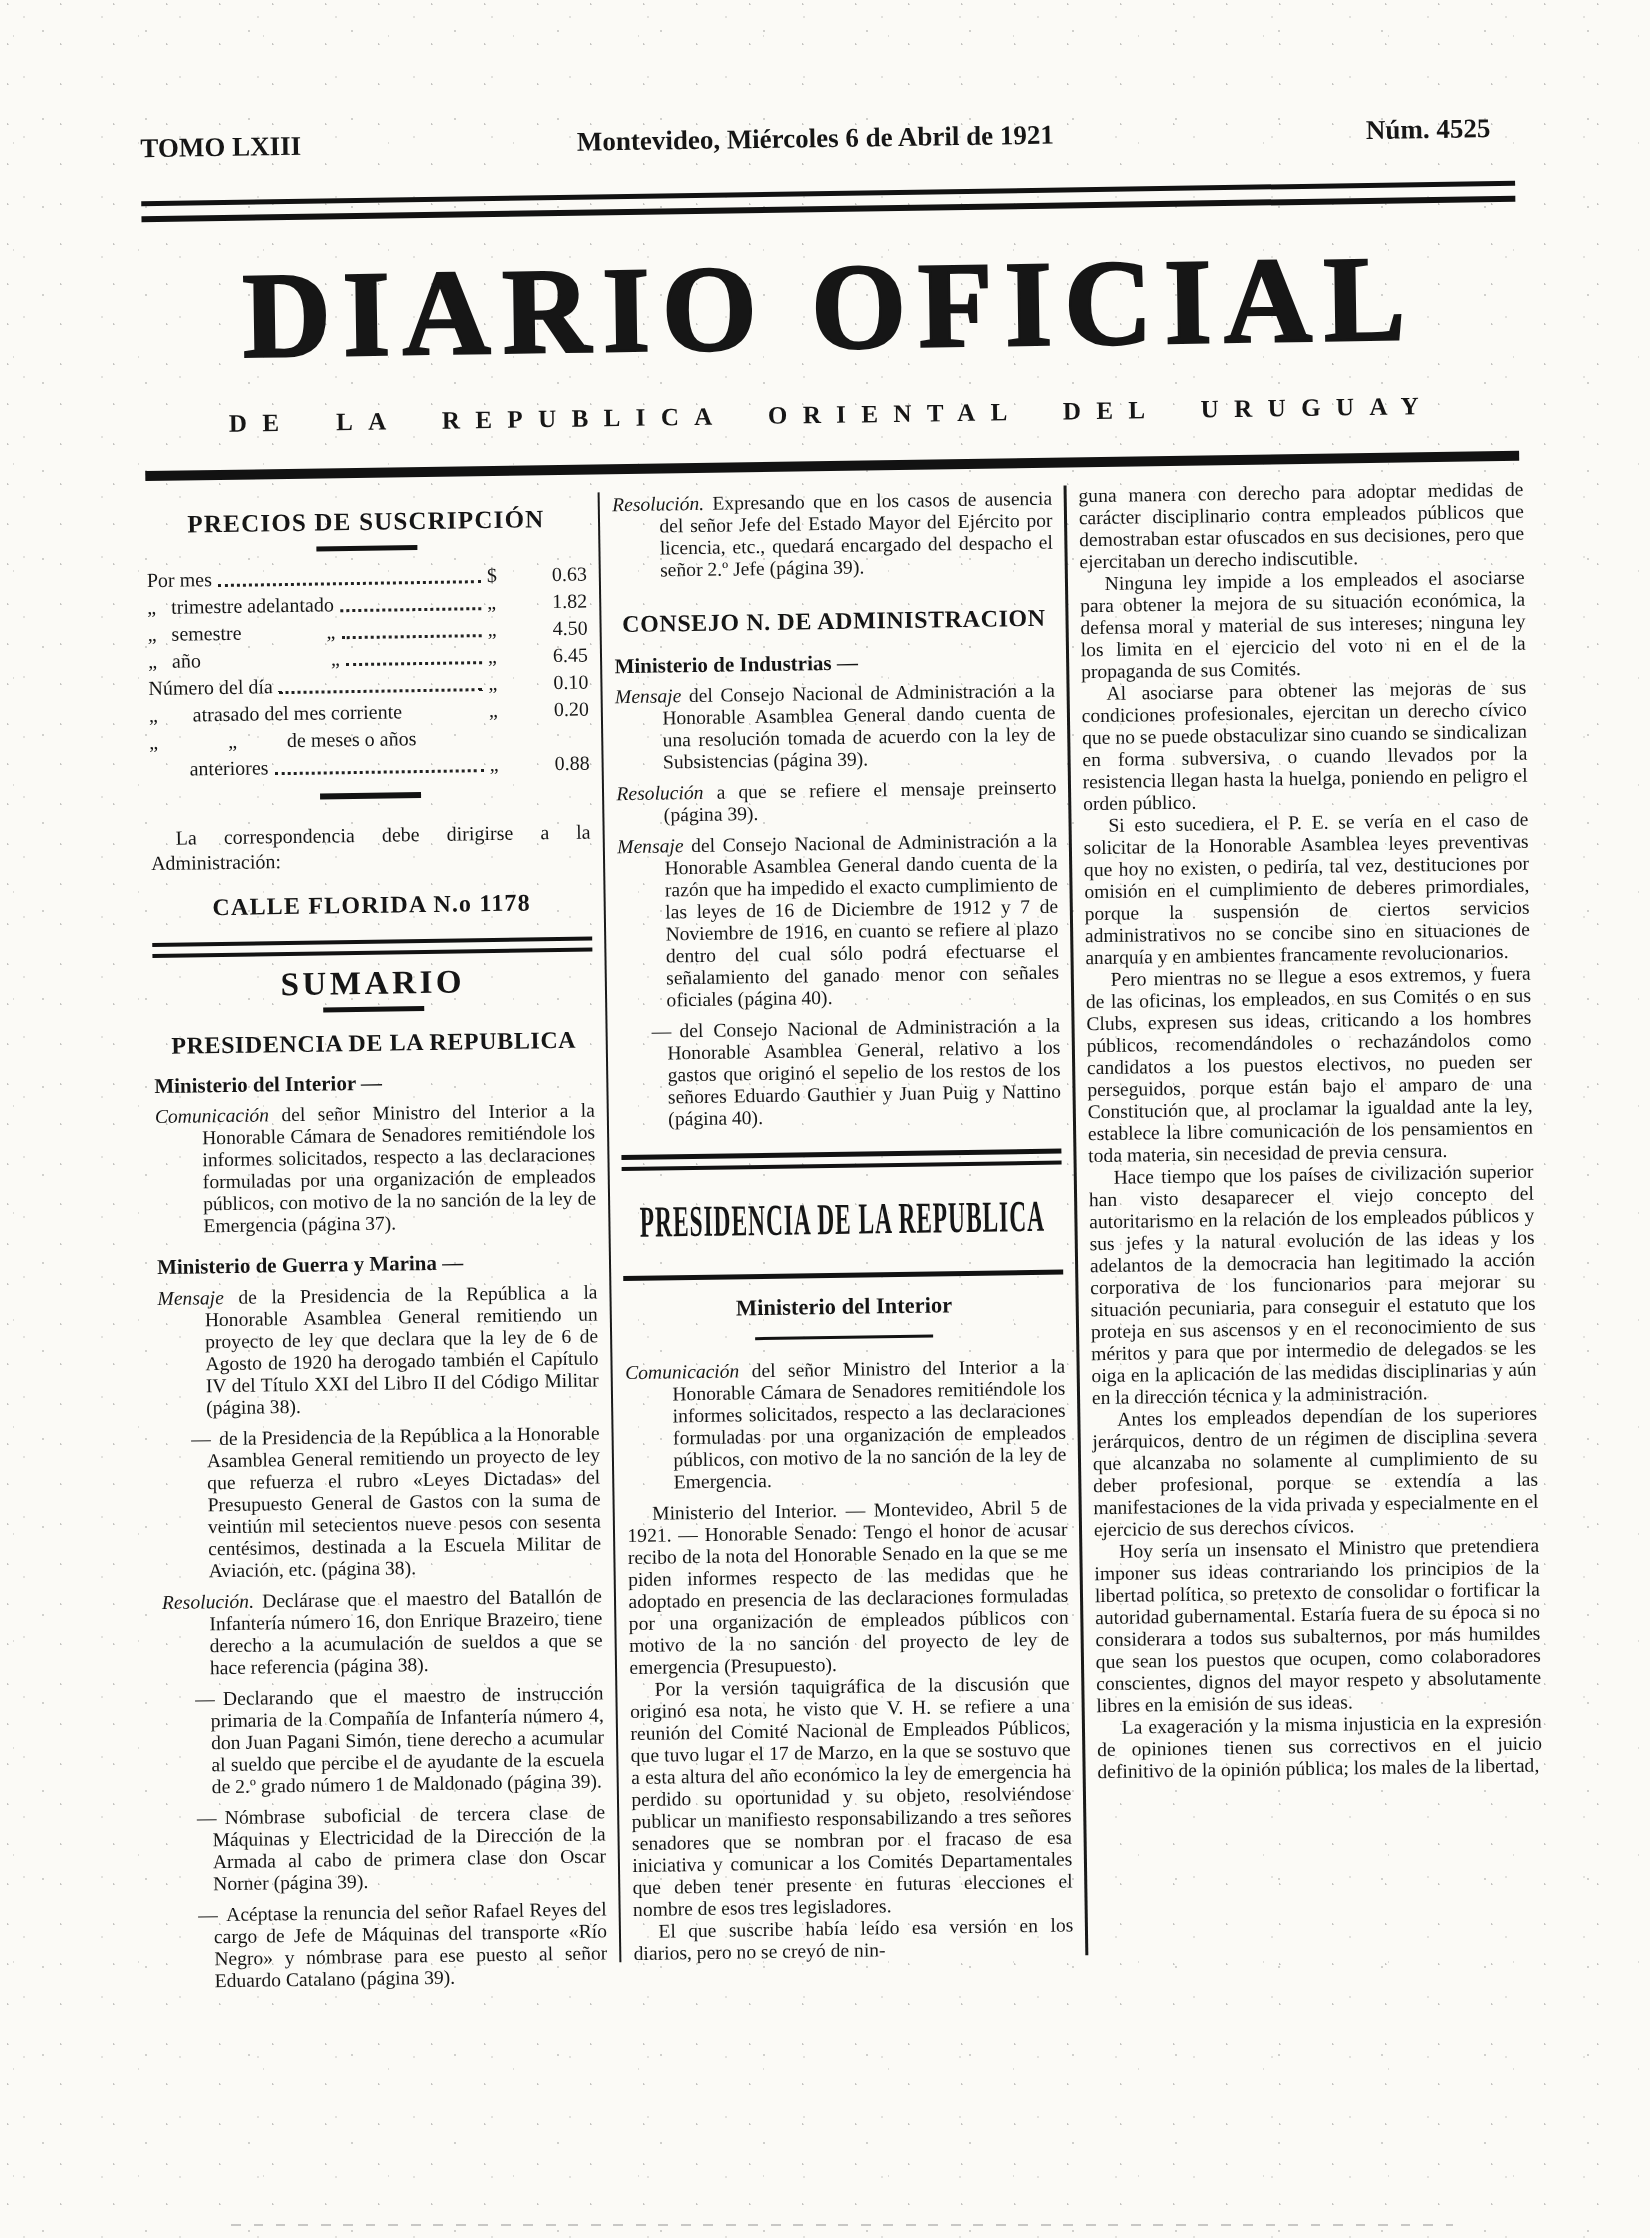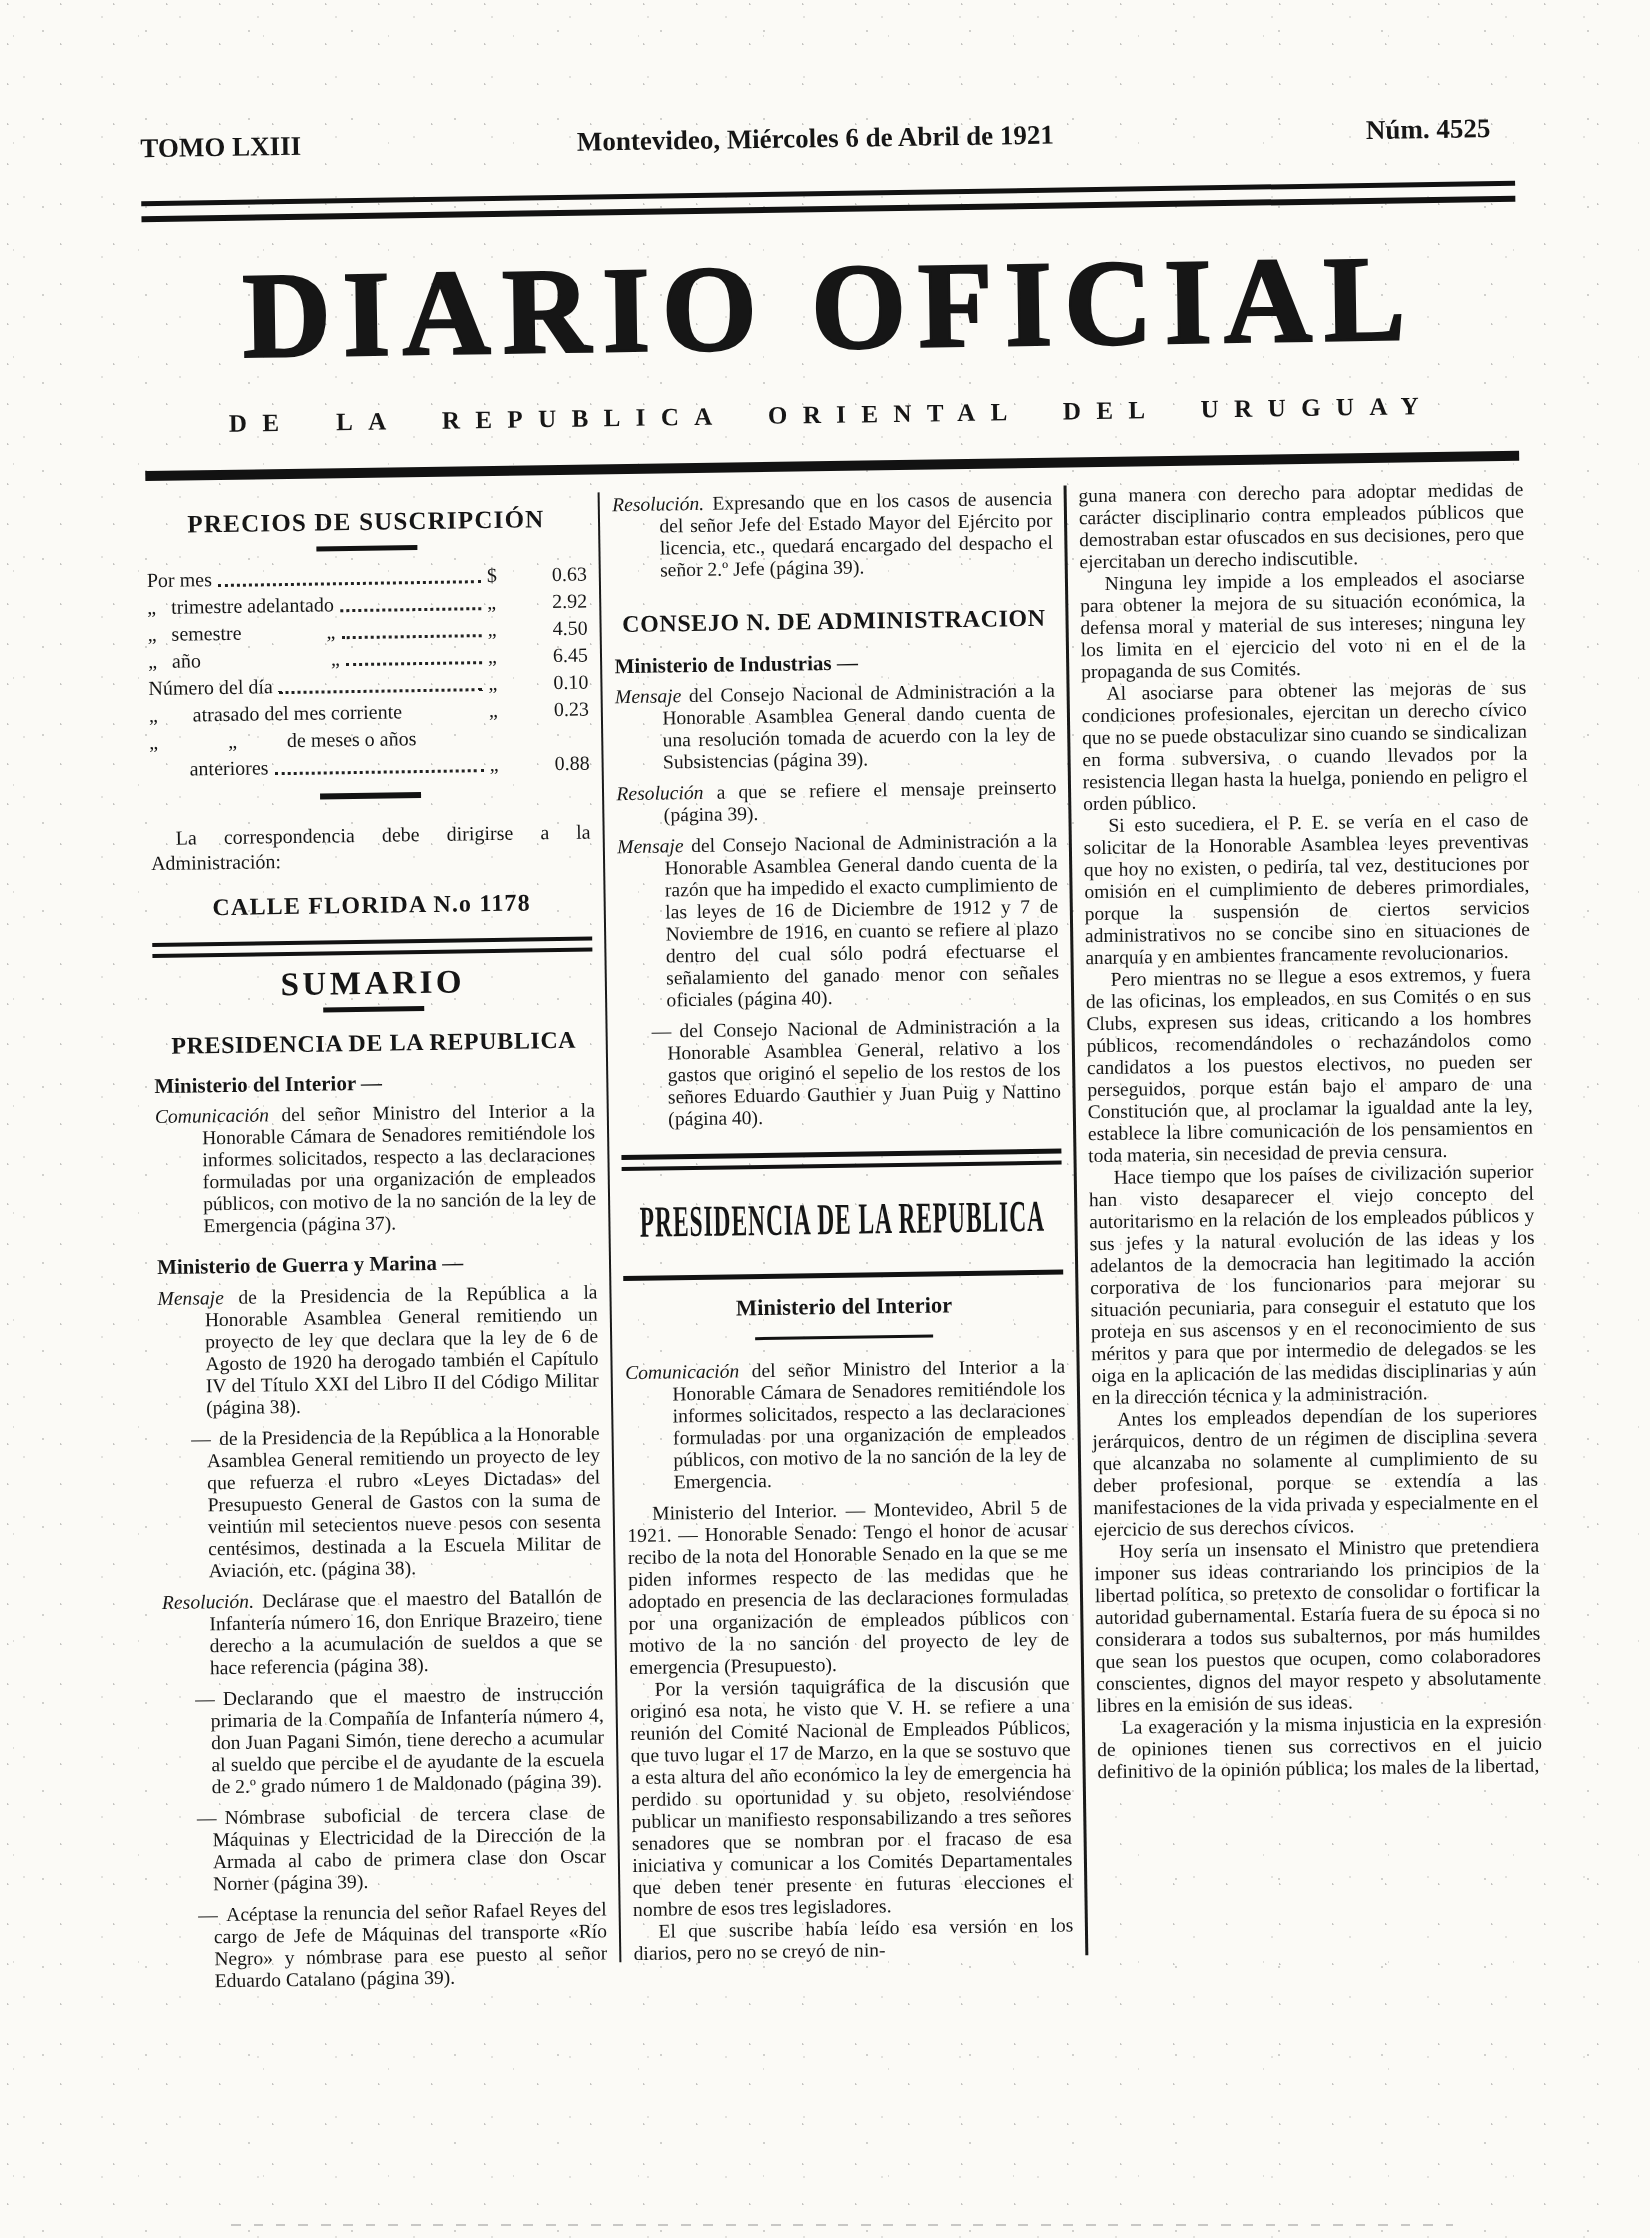--- a/index.html
+++ b/index.html
@@ -104,41 +104,41 @@
 
         <div class="price-table">
           <div class="price-row">
             <span class="price-label">Por mes</span>
             <span class="leader"></span>
             <span class="price-val"><span>$</span><span>0.63</span></span>
           </div>
           <div class="price-row">
             <span class="price-label">„   trimestre adelantado</span>
             <span class="leader"></span>
-            <span class="price-val"><span>„</span><span>2.92</span></span>
+            <span class="price-val"><span>„</span><span>1.82</span></span>
           </div>
           <div class="price-row">
             <span class="price-label">„   semestre                 „</span>
             <span class="leader"></span>
             <span class="price-val"><span>„</span><span>4.50</span></span>
           </div>
           <div class="price-row">
             <span class="price-label">„   año                          „</span>
             <span class="leader"></span>
             <span class="price-val"><span>„</span><span>6.45</span></span>
           </div>
           <div class="price-row">
             <span class="price-label">Número del día</span>
             <span class="leader"></span>
             <span class="price-val"><span>„</span><span>0.10</span></span>
           </div>
           <div class="price-row">
             <span class="price-label">„       atrasado del mes corriente</span>
             <span class="leader hidden"></span>
-            <span class="price-val"><span>„</span><span>0.23</span></span>
+            <span class="price-val"><span>„</span><span>0.20</span></span>
           </div>
           <div class="price-row">
             <span class="price-label">„              „          de meses o años</span>
             <span class="leader hidden"></span>
             <span class="price-val"><span></span><span></span></span>
           </div>
           <div class="price-row">
             <span class="price-label">        anteriores</span>
             <span class="leader"></span>
             <span class="price-val"><span>„</span><span>0.88</span></span>

